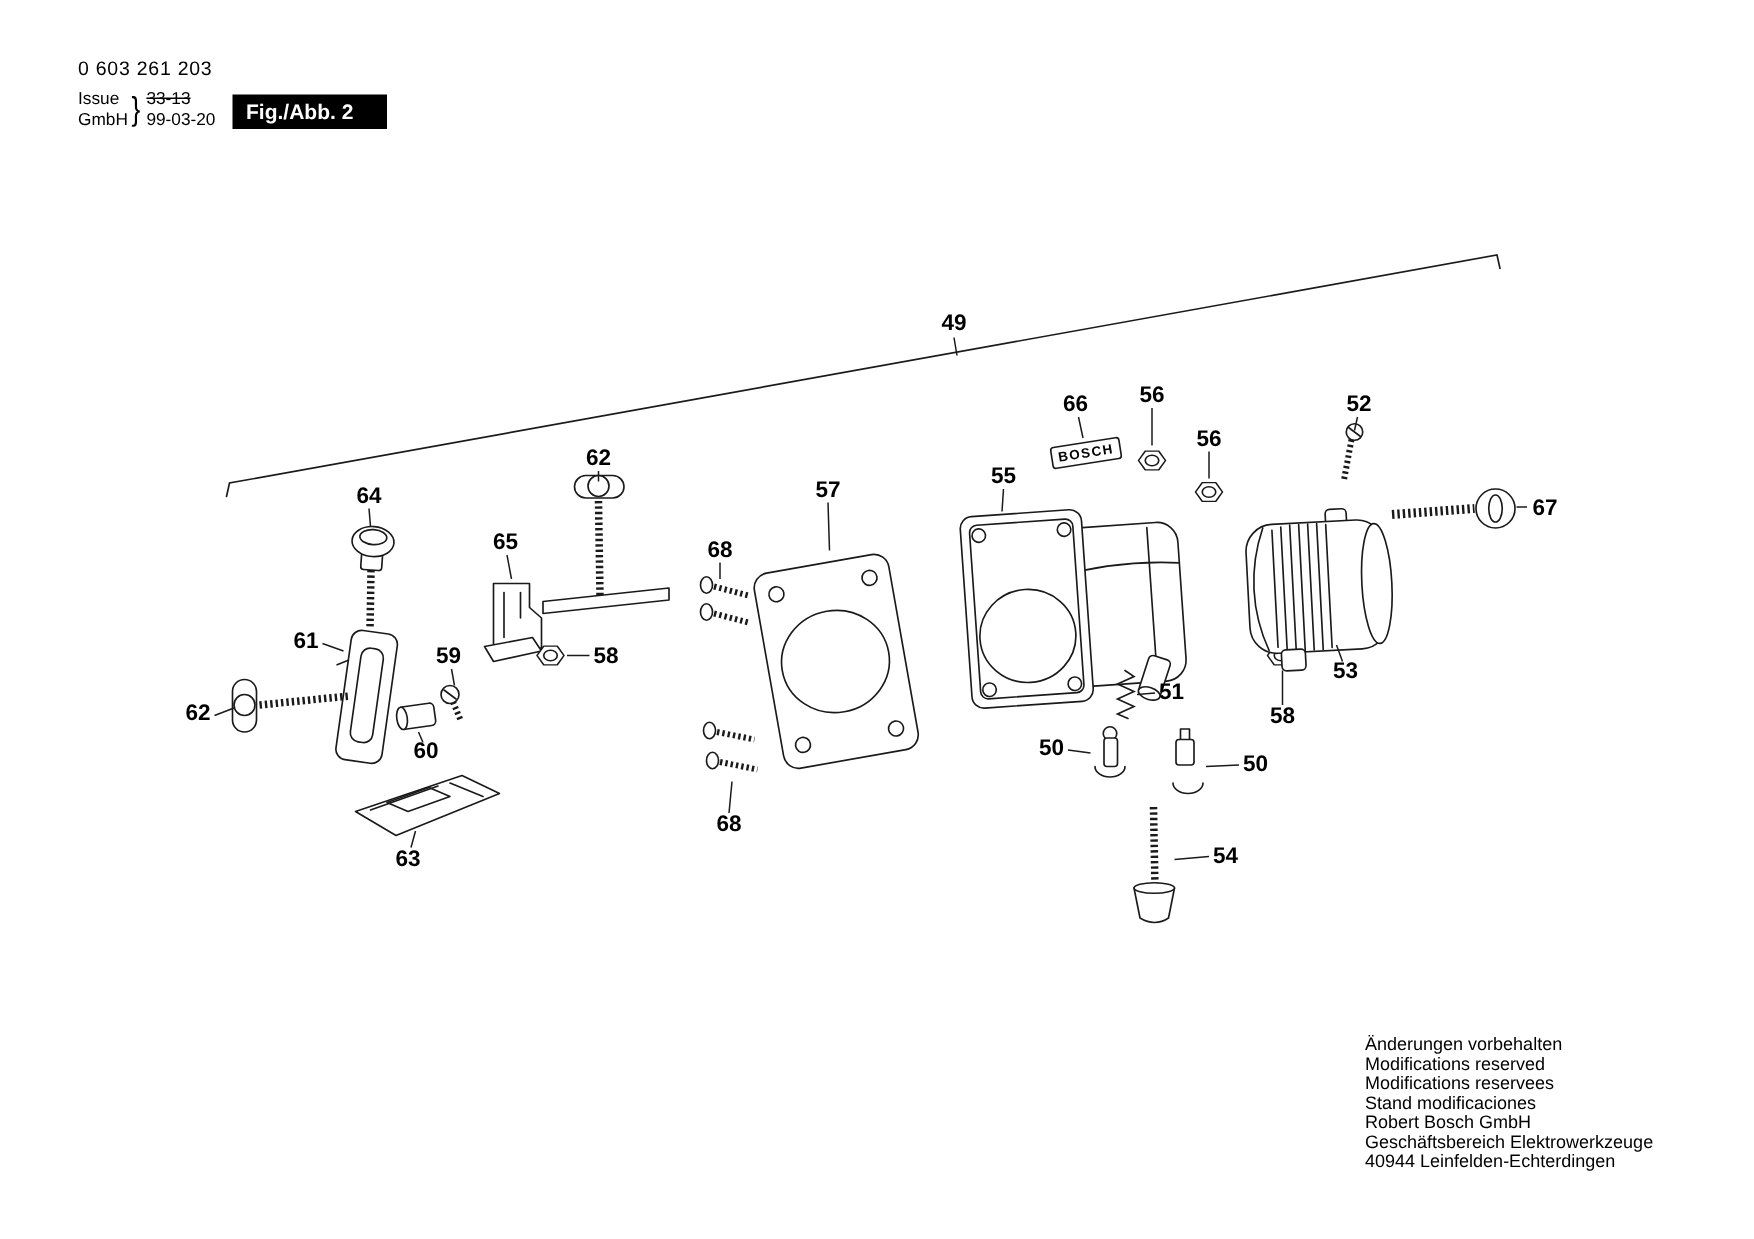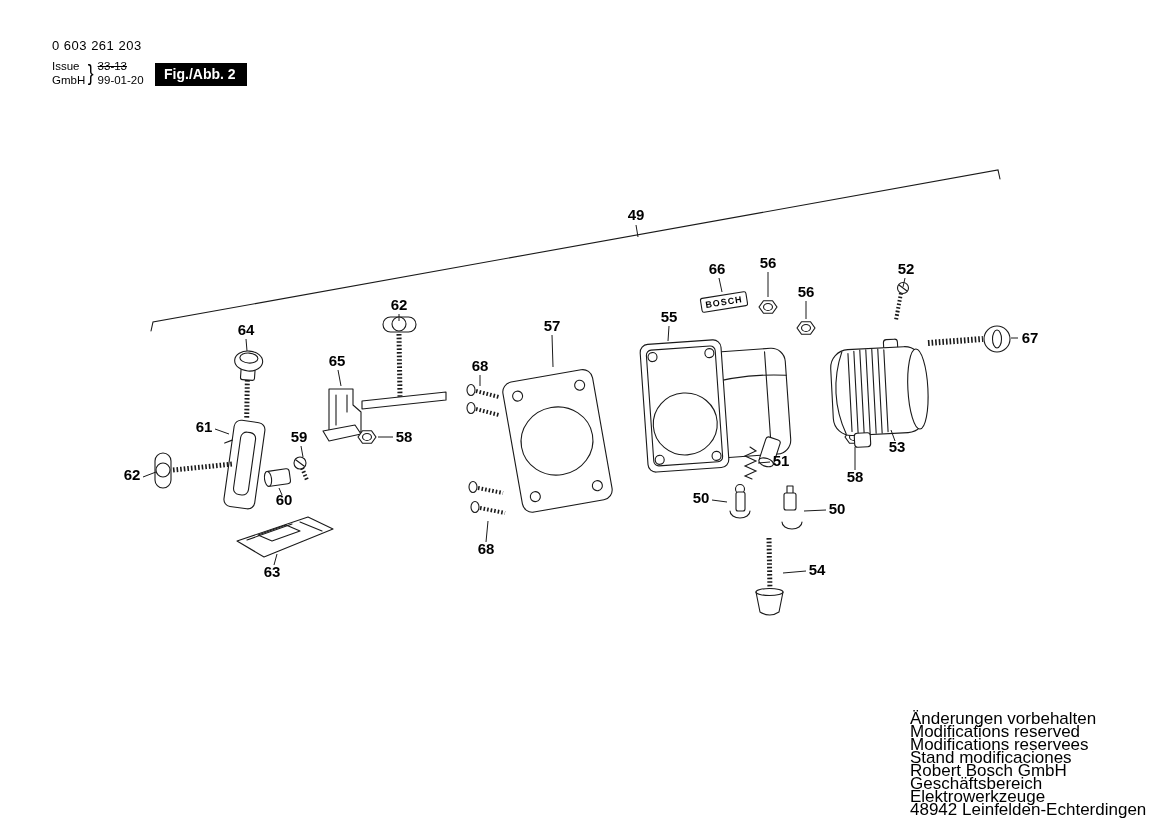--- a/index.html
+++ b/index.html
@@ -5,23 +5,23 @@
   html,body{margin:0;padding:0}
   body{width:1169px;height:826px;position:relative;background:#fff;color:#000;
        font-family:"Liberation Sans",sans-serif;overflow:hidden}
 
   .header-partnum{position:absolute;left:52px;top:38px;font-size:13px;letter-spacing:.5px}
   .issue-block{position:absolute;left:52px;top:59px;display:flex;align-items:center;font-size:11.5px}
   .issue-col{display:flex;flex-direction:column;line-height:14px}
   .brace{font-size:22px;font-weight:300;margin:0 3px 0 2px;transform:scaleX(.8)}
   .struck{text-decoration:line-through}
   .fig-box{position:absolute;left:155px;top:63px;background:#000;color:#fff;font-weight:bold;
-           font-size:14px;padding:3px 11px 4px 9px}
-
-  .footer{position:absolute;left:910px;top:712px;font-size:17px;line-height:13px}
+           font-size:14px;padding:3px 22px 4px 9px}
+
+  .footer{position:absolute;left:910px;top:690px;font-size:12px;line-height:13px}
   .footer .bold{font-weight:normal}
 
   svg#diagram-svg{position:absolute;left:0;top:0}
   .ln{stroke:#1a1a1a;fill:none;stroke-width:1.1;stroke-linecap:round}
   .part{stroke:#1a1a1a;fill:#fff;stroke-width:1.1;stroke-linejoin:round}
   .thread{stroke:#1a1a1a;stroke-dasharray:1.6 2;fill:none}
   .callout-label{font-family:"Liberation Sans",sans-serif;font-size:15px;font-weight:bold;
                  text-anchor:middle;fill:#000}
   .callout-line{stroke:#1a1a1a;stroke-width:1}
 </style>
@@ -31,21 +31,21 @@
 <div class="header-partnum">0 603 261 203</div>
 
 <div class="issue-block">
   <div class="issue-col">
     <span>Issue</span>
     <span>GmbH</span>
   </div>
   <div class="brace">}</div>
   <div class="issue-col">
     <span class="struck">33-13</span>
-    <span>99-01-20</span>
+    <span>99-03-20</span>
   </div>
 </div>
 
 <div class="fig-box">Fig./Abb. 2</div>
 
 <svg id="diagram-svg" width="1169" height="826" viewBox="0 0 1169 826">
   <defs>
     <pattern id="knurl" width="5" height="5" patternUnits="userSpaceOnUse">
       <rect width="5" height="5" fill="#fff"></rect>
       <line x1="1.2" y1="0" x2="1.2" y2="5" stroke="#444" stroke-width="0.8"></line>
@@ -284,14 +284,14 @@
     </g>
 </svg>
 
 <div class="footer">
   <div>Änderungen vorbehalten</div>
   <div>Modifications reserved</div>
   <div>Modifications reservees</div>
   <div>Stand modificaciones</div>
   <div class="bold">Robert Bosch GmbH</div>
   <div class="bold">Geschäftsbereich Elektrowerkzeuge</div>
-  <div class="bold">48942 Leinfelden-Echterdingen</div>
+  <div class="bold">40944 Leinfelden-Echterdingen</div>
 </div>
 
 </body></html>

